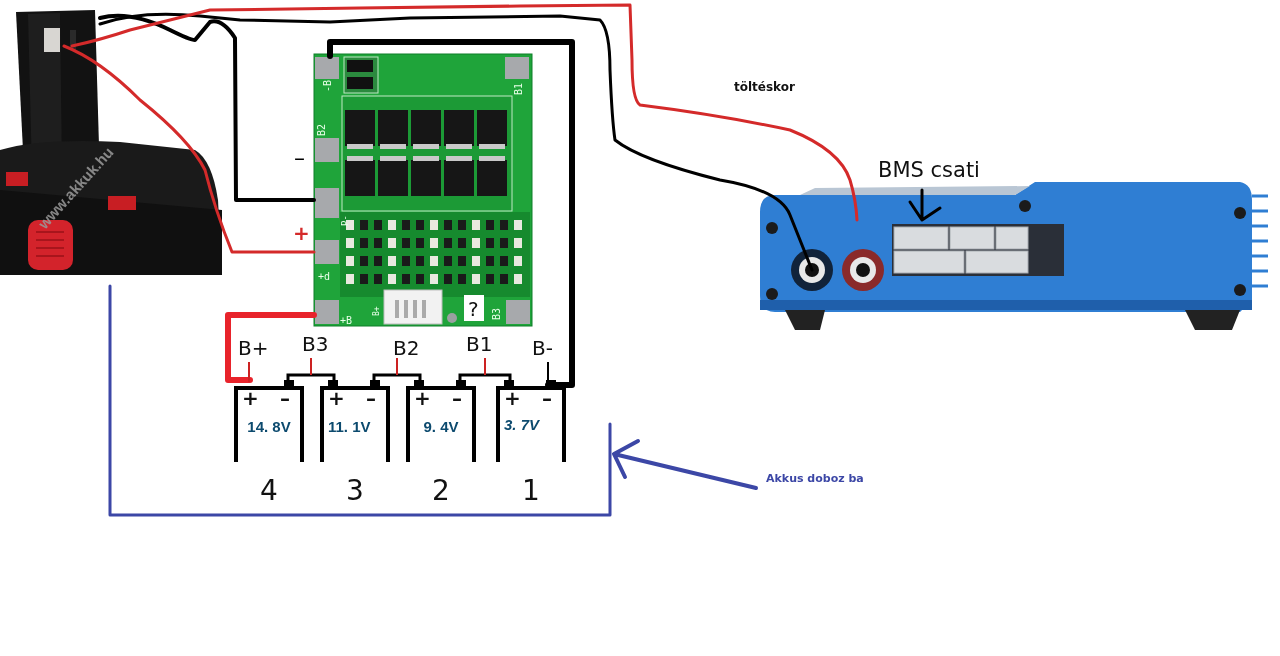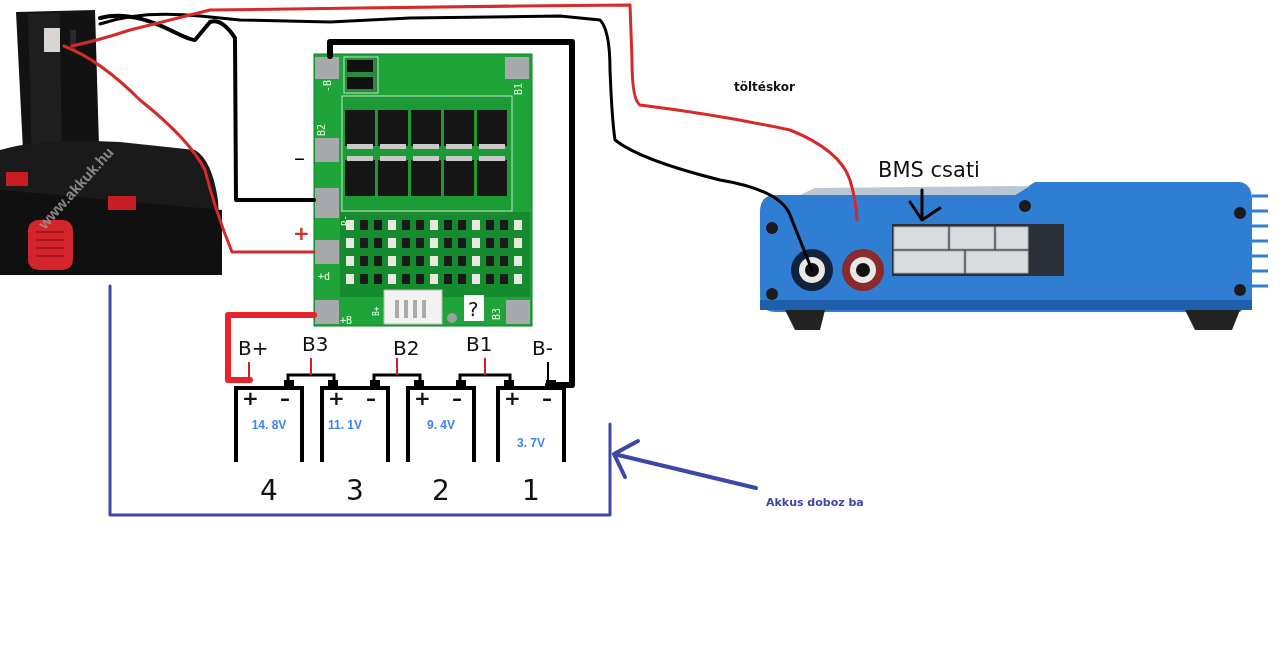--- a/index.html
+++ b/index.html
@@ -2,21 +2,21 @@
 <html><head>
 <meta charset="utf-8">
 <style>
   html, body { margin:0; padding:0; background:#ffffff; }
   body { width:1280px; height:656px; position:relative; overflow:hidden;
          font-family:"Liberation Sans", sans-serif; }
   #canvas { position:absolute; left:0; top:0; width:1280px; height:656px; }
   .lbl { position:absolute; white-space:nowrap; }
   .term { font-family:"DejaVu Sans", sans-serif; font-size:20px; color:#111; }
   .cellnum { font-family:"DejaVu Sans", sans-serif; font-size:28px; color:#111; }
-  .volt { font-family:"Liberation Sans", sans-serif; font-weight:bold; font-size:12px; color:#3b82f6; }
+  .volt { font-family:"Liberation Sans", sans-serif; font-weight:bold; font-size:15px; color:#0c4a6e; }
   .sign { font-family:"DejaVu Sans", sans-serif; font-size:20px; font-weight:bold; color:#111; }
 </style>
 </head>
 <body>
 
 <svg id="canvas" viewBox="0 0 1280 656" xmlns="http://www.w3.org/2000/svg">
 
   <g>
     <rect x="0" y="0" width="222" height="275" fill="#ffffff"></rect>
 
@@ -241,21 +241,21 @@
       <rect x="546" y="380" width="10" height="8" fill="#000"></rect>
       <line x1="548" x2="548" y1="362" y2="382" stroke="#000" stroke-width="2"></line>
       <line x1="249" x2="249" y1="362" y2="382" stroke="#c22" stroke-width="2"></line>
     </g>
 </svg>
 
 <div class="lbl" style="left:734px; top:48px; font-family:'DejaVu Sans', sans-serif; font-weight:bold; font-size:12px; color:#111;margin-top:32px;">töltéskor</div>
 
 <div class="lbl" style="left:878px; top:158px; font-family:'DejaVu Sans', sans-serif; font-size:21px; color:#111;">BMS csati</div>
 
-<div class="lbl" style="left:766px; top:496px; font-family:'DejaVu Sans', sans-serif; font-weight:bold; font-size:11px; color:#3c47a6;">Akkus doboz ba</div>
+<div class="lbl" style="left:766px; top:472px; font-family:'DejaVu Sans', sans-serif; font-weight:bold; font-size:11px; color:#3c47a6;">Akkus doboz ba</div>
 
 <div class="lbl term" style="left:238px; top:336px;">B+</div>
 <div class="lbl term" style="left:302px; top:332px;">B3</div>
 <div class="lbl term" style="left:393px; top:336px;">B2</div>
 <div class="lbl term" style="left:466px; top:332px;">B1</div>
 <div class="lbl term" style="left:532px; top:336px;">B-</div>
 
 <div id="cell-text">
     <div class="lbl sign" style="left:242px; top:386px;">+</div>
     <div class="lbl sign" style="left:280px; top:386px;">–</div>
@@ -264,15 +264,15 @@
     <div class="lbl sign" style="left:328px; top:386px;">+</div>
     <div class="lbl sign" style="left:366px; top:386px;">–</div>
     <div class="lbl volt" style="left:328px; top:418px; width:54px; text-align:left;">11. 1V</div>
     <div class="lbl cellnum" style="left:322px; top:474px; width:66px; text-align:center;">3</div>
     <div class="lbl sign" style="left:414px; top:386px;">+</div>
     <div class="lbl sign" style="left:452px; top:386px;">–</div>
     <div class="lbl volt" style="left:414px; top:418px; width:54px; text-align:center;">9. 4V</div>
     <div class="lbl cellnum" style="left:408px; top:474px; width:66px; text-align:center;">2</div>
     <div class="lbl sign" style="left:504px; top:386px;">+</div>
     <div class="lbl sign" style="left:542px; top:386px;">–</div>
-    <div class="lbl volt" style="left:504px; top:436px; width:54px; text-align:center;">3. 7V</div>
+    <div class="lbl volt" style="left:504px; top:416px; width:54px; text-align:left;font-style:italic;">3. 7V</div>
     <div class="lbl cellnum" style="left:498px; top:474px; width:66px; text-align:center;">1</div>
   </div>
 
 </body></html>

